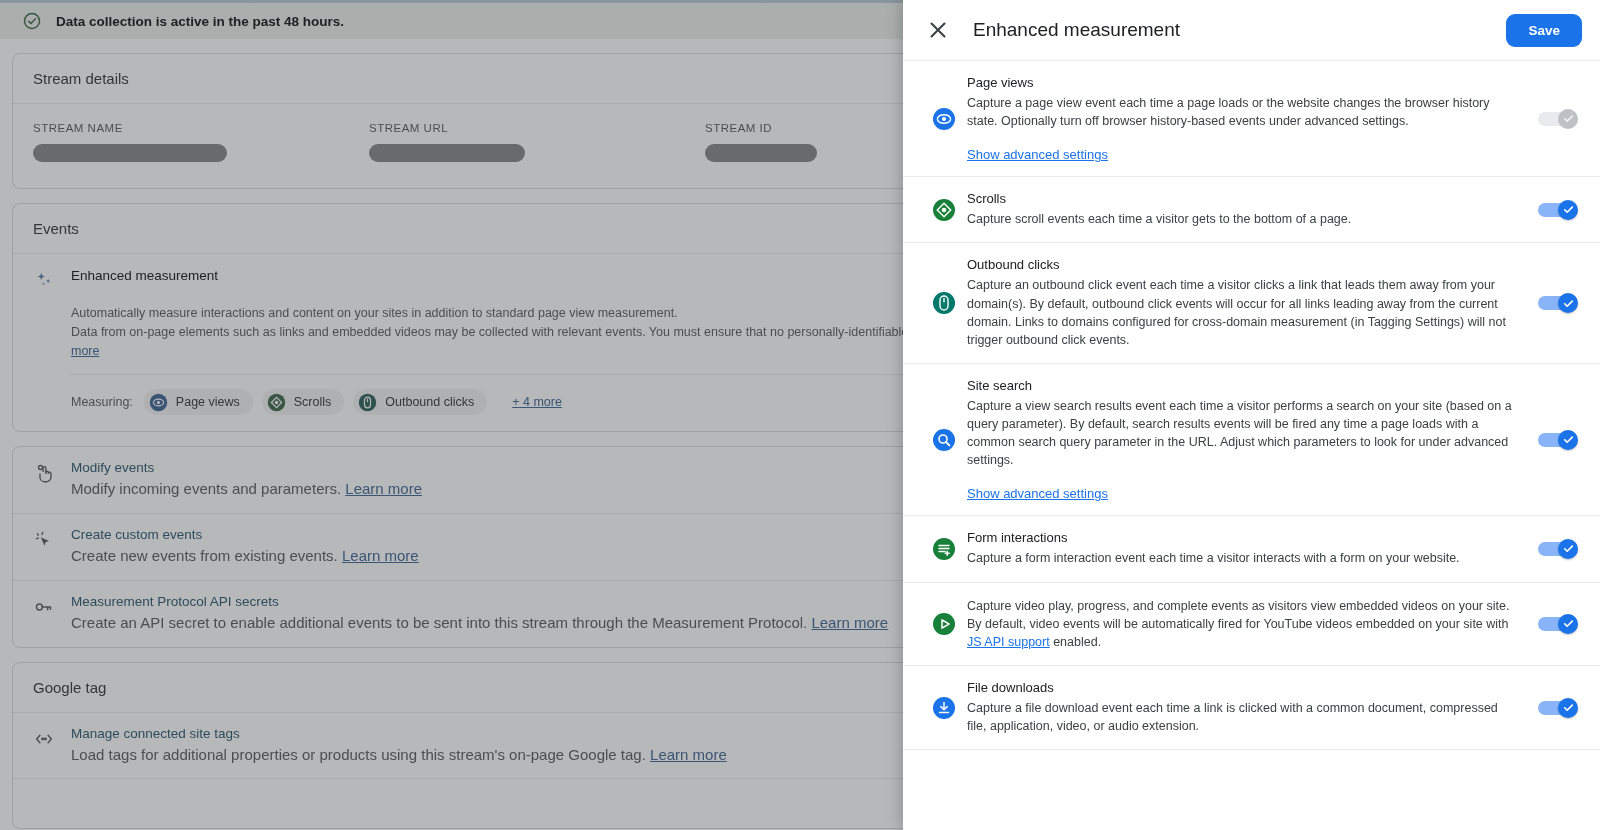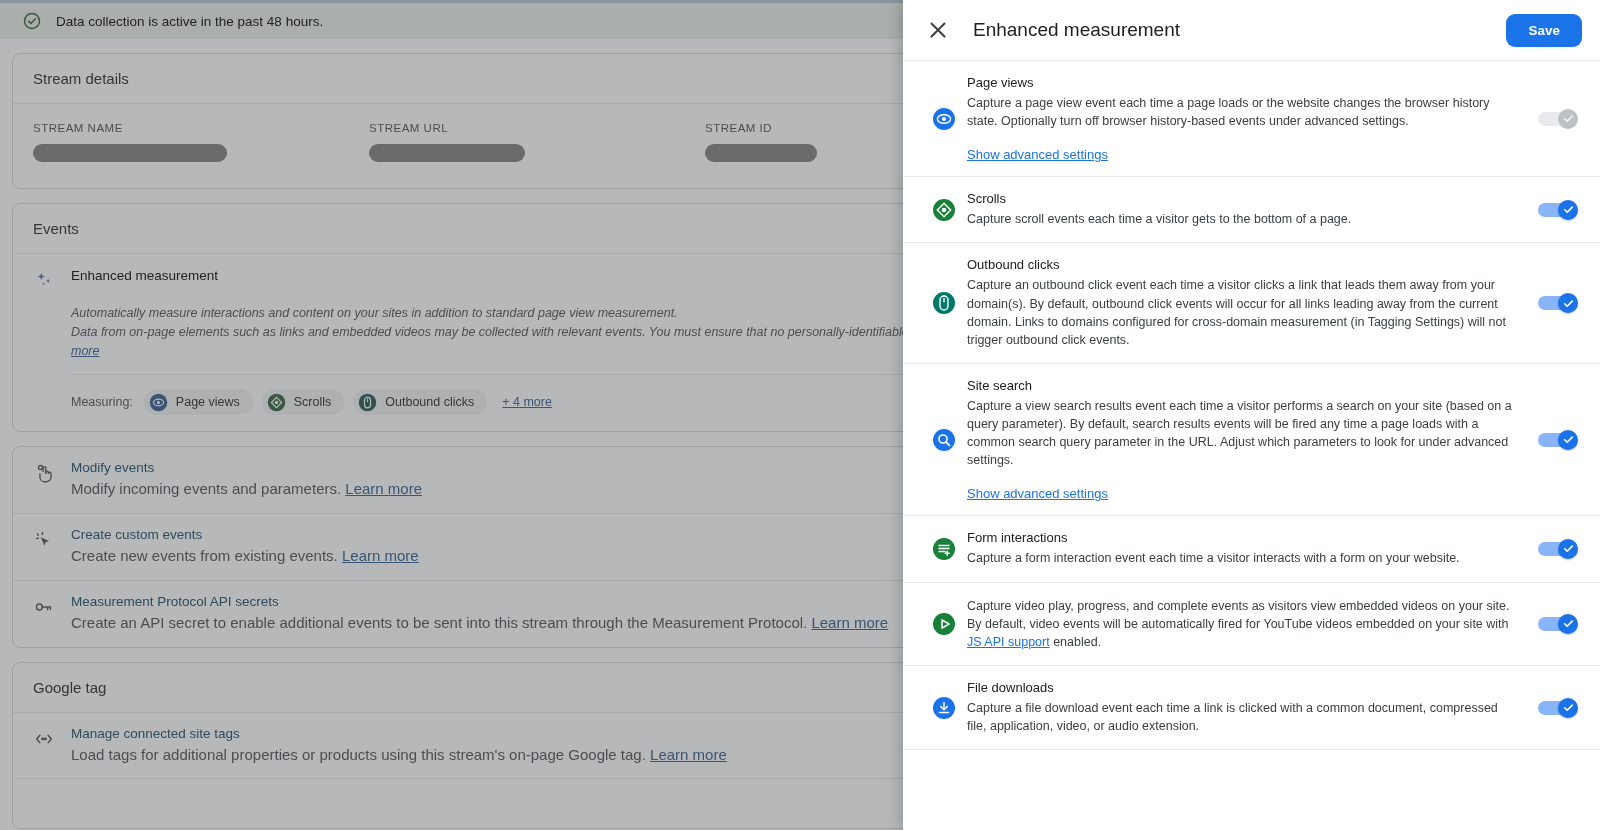--- a/index.html
+++ b/index.html
@@ -16,20 +16,21 @@
     position: absolute; inset: 0;
     background: #ffffff;
     padding: 0;
   }
   .bg-topline { height: 3px; background: #a8d1e8; }
 
   .banner {
     display: flex; align-items: center; gap: 14px;
     height: 36px; padding: 0 22px;
     background: linear-gradient(180deg,#e6f4ea 0%, #e8f1e9 100%);
+    font-weight: bold;
   }
   .banner-icon { width: 20px; height: 20px; flex: 0 0 20px; }
   .banner-text { font-size: 13.5px; color: #202124; }
 
   .card {
     margin: 14px 12px 0 12px;
     border: 1px solid #dadce0; border-radius: 8px;
     background: #fff; overflow: hidden;
   }
   .card-head {
@@ -58,35 +59,35 @@
   .row-item:last-child { border-bottom: none; }
   .row-ico { width: 22px; height: 22px; flex: 0 0 22px; margin-top: 2px; color: #5f6368; }
   .row-body { flex: 1 1 auto; }
   .row-title { font-size: 13.5px; color: #0369a1; margin-bottom: 3px; }
   .row-desc { font-size: 15px; color: #5f6368; line-height: 1.45; }
   .lnk { color: #1a73e8; text-decoration: underline; }
 
   .em-block { padding: 14px 20px 0 20px; }
   .em-head { display: flex; align-items: flex-start; gap: 16px; }
   .em-title { font-size: 13.5px; color: #202124; }
-  .em-desc { font-size: 12.5px; color: #5f6368; line-height: 1.5; margin-top: 12px; font-style: italic; }
+  .em-desc { font-size: 12.5px; color: #5f6368; line-height: 1.5; margin-top: 12px; }
   .em-divider { border-top: 1px solid #e8eaed; margin: 14px 0 0 38px; }
   .measuring {
     display: flex; align-items: center; gap: 9px;
     padding: 14px 0 16px 38px;
   }
   .measuring-lbl { font-size: 12.5px; color: #5f6368; margin-right: 2px; }
   .chip {
     display: inline-flex; align-items: center; gap: 8px;
     height: 26px; padding: 0 13px 0 5px;
     border-radius: 13px; background: #f1f3f4;
     font-size: 12.5px; color: #3c4043;
   }
   .chip-ico { width: 19px; height: 19px; flex: 0 0 19px; }
-  .more-link { font-size: 12.5px; color: #1a73e8; margin-left: 6px; }
+  .more-link { font-size: 12.5px; color: #1a73e8; margin-left: 16px; }
 
   
   .scrim {
     position: absolute; inset: 0;
     background: rgba(32,33,36,0.32);
     backdrop-filter: saturate(40%);
   }
 
   
   .panel {

